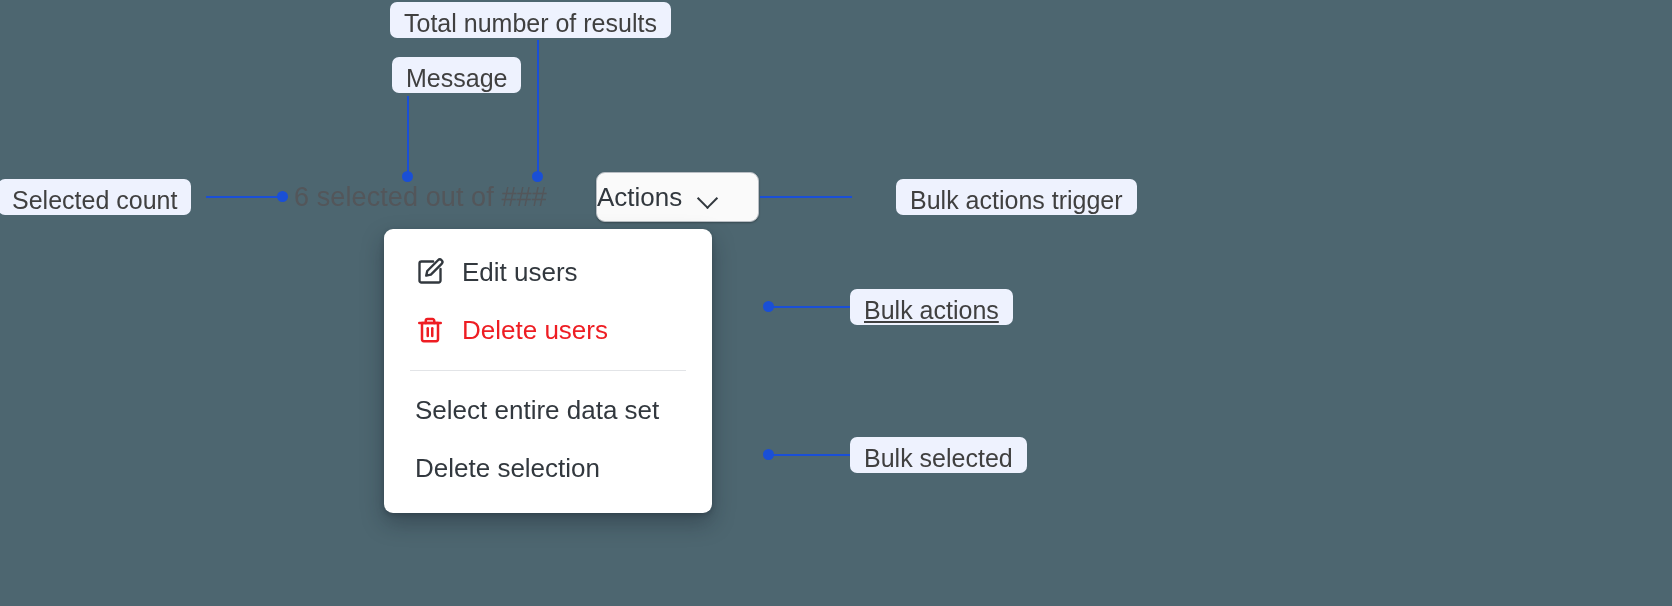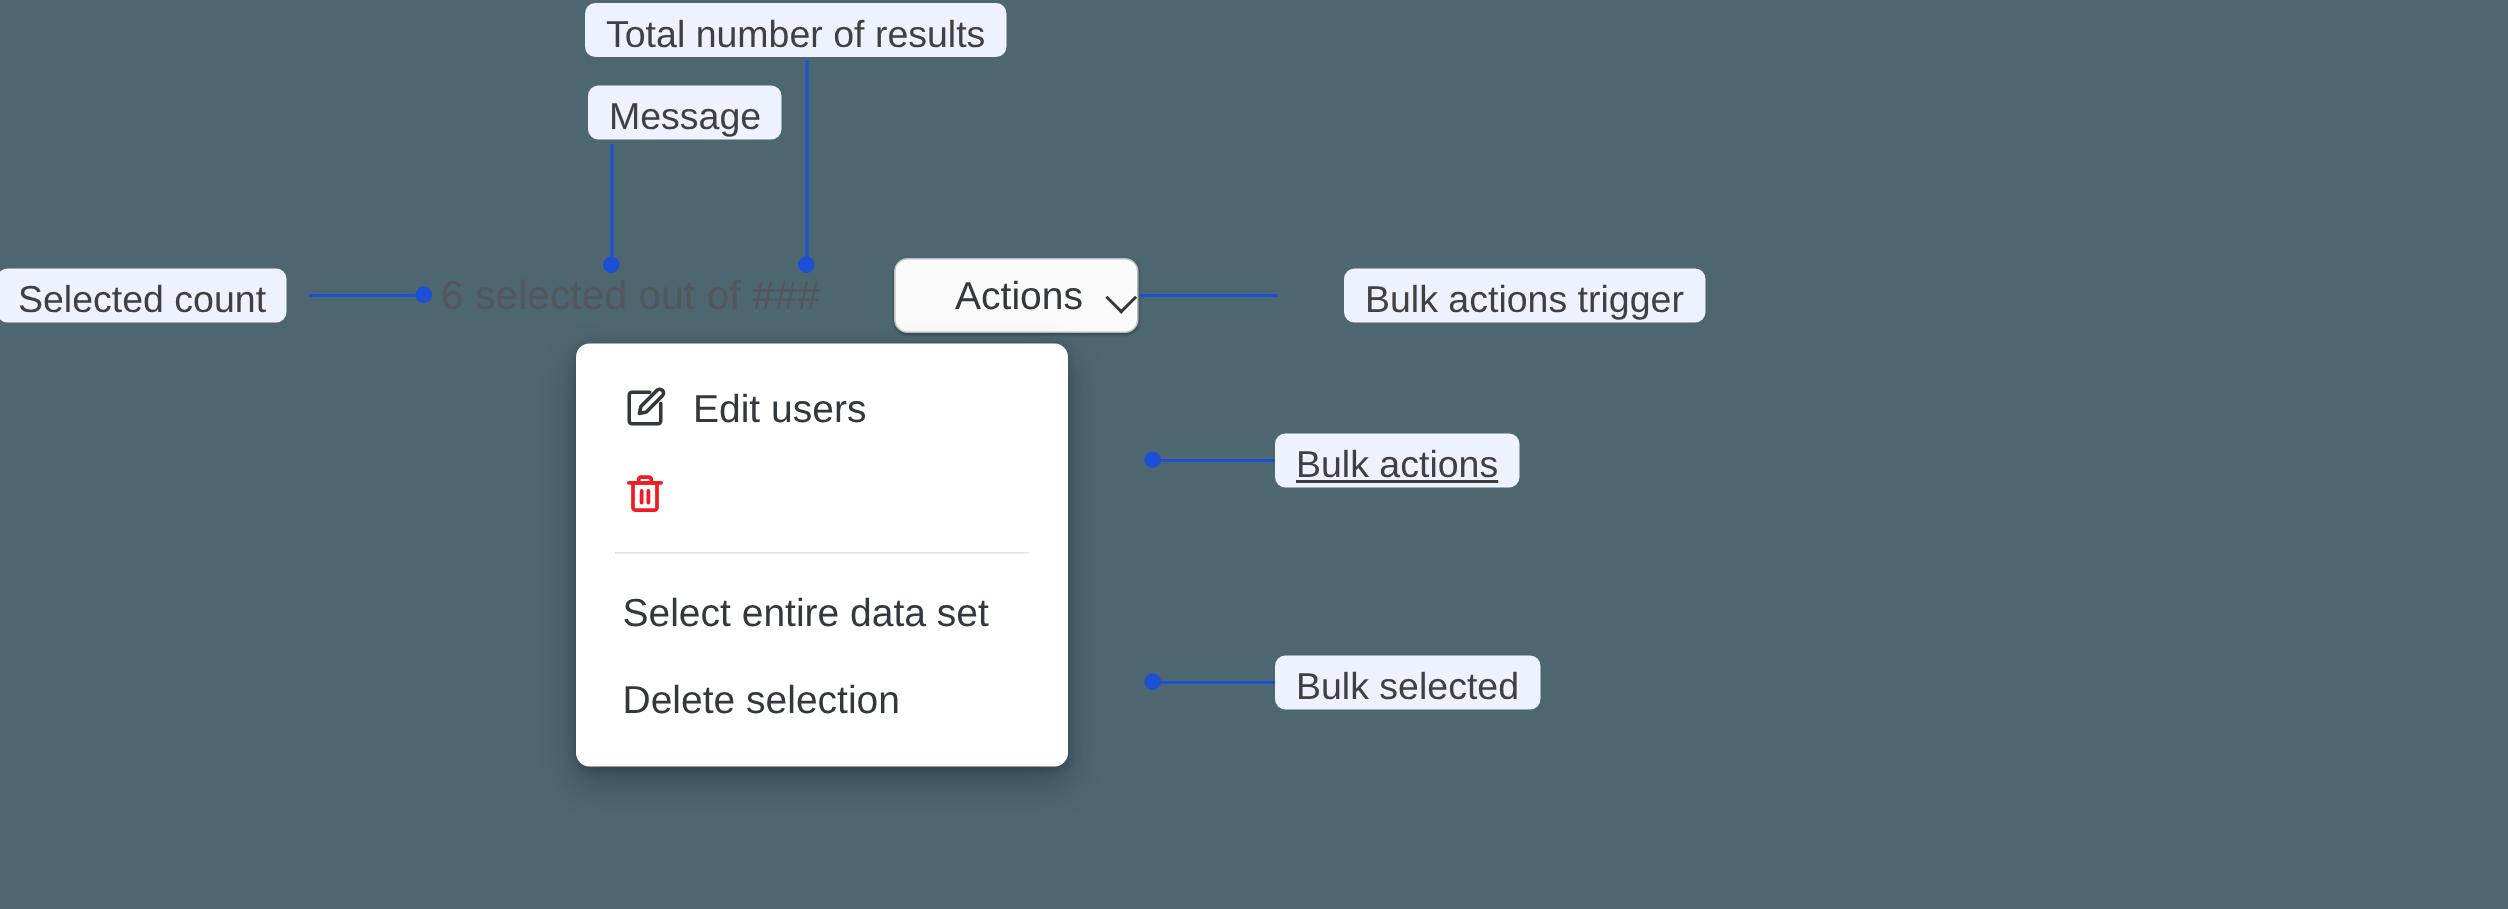--- a/index.html
+++ b/index.html
@@ -65,21 +65,21 @@
     position: absolute;
     left: 596px;
     top: 172px;
     width: 163px;
     height: 50px;
     background: #fafafa;
     border: 1px solid #b9bec4;
     border-radius: 9px;
     display: flex;
     align-items: center;
-    justify-content: flex-end;
+    justify-content: flex-start;
     gap: 16px;
     box-shadow: 0 1px 2px rgba(0,0,0,0.28);
     cursor: pointer;
   }
   .actions-btn .label {
     font-size: 26px;
     color: #32383e;
     line-height: 1;
   }
   .chev {
@@ -186,20 +186,21 @@
   <div class="menu-item danger">
     <span class="mi-icon">
       <svg viewBox="0 0 24 24" width="30" height="30" fill="none" stroke="#ee1d23" stroke-width="2" stroke-linecap="round" stroke-linejoin="round">
         <path d="M3.4 6.3h17.2"></path>
         <path d="M8.6 6.3V4.6a1.4 1.4 0 0 1 1.4-1.4h4a1.4 1.4 0 0 1 1.4 1.4v1.7"></path>
         <path d="M5.6 6.3h12.8v13.1a1.5 1.5 0 0 1-1.5 1.5H7.1a1.5 1.5 0 0 1-1.5-1.5V6.3z"></path>
         <path d="M10.2 10.6v6.2"></path>
         <path d="M13.8 10.6v6.2"></path>
       </svg>
     </span>
+    <span>Delete users</span>
   </div>
 
   <div class="menu-divider"></div>
 
   <div class="menu-item plain">
     <span>Select entire data set</span>
   </div>
 
   <div class="menu-item plain">
     <span>Delete selection</span>

